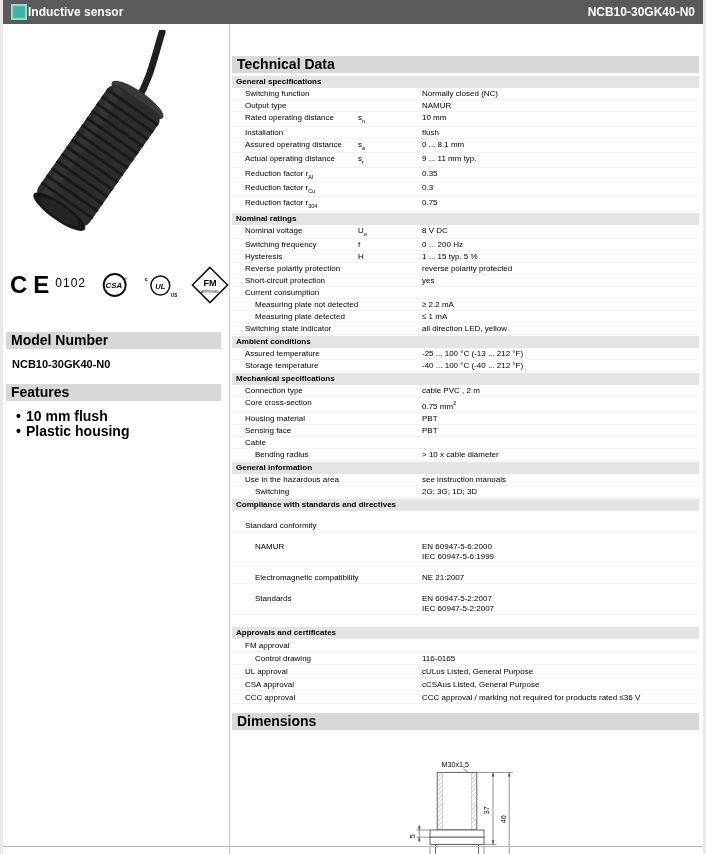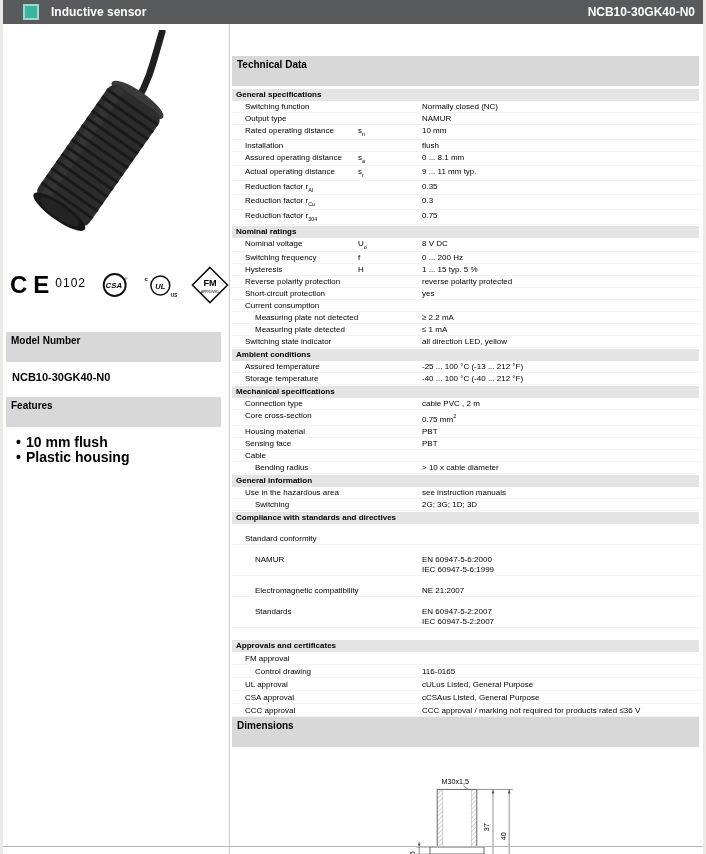--- a/index.html
+++ b/index.html
@@ -1,25 +1,25 @@
 <!DOCTYPE html>
 <html style="--brand-teal: #3cb3a0; --header-gray: #595a5c; --bar-gray: #d8d8d8; --subbar-gray: #e4e4e4;"><head>
 <meta charset="utf-8">
 <style>
   *{margin:0;padding:0;box-sizing:border-box}
   body{width:706px;background:#eceae7;font-family:"Liberation Sans","DejaVu Sans",sans-serif;color:#000}
   .page{width:700px;height:854px;margin:0 auto;background:#fff;position:relative;overflow:hidden}
-  .topbar{height:24px;background:var(--header-gray,#595a5c);display:flex;align-items:center;gap:12px;padding:0 8px 0 20px}
+  .topbar{height:24px;background:var(--header-gray,#595a5c);display:flex;align-items:center;gap:1px;padding:0 8px 0 8px}
   .brand-square{width:16px;height:16px;background:var(--brand-teal,#3cb3a0);box-shadow:inset 0 0 0 2px #9ad9cd;flex:0 0 auto}
   .topbar-title{color:#fff;font-weight:bold;font-size:12px}
   .topbar-part{color:#fff;font-weight:bold;font-size:12px;margin-left:auto}
   .content{display:flex;height:830px}
   .left-col{width:227px;flex:0 0 auto;border-right:1px solid #c9c9c9;padding-left:3px}
   .right-col{flex:1;padding:0 4px 0 2px}
-  .gray-bar{background:var(--bar-gray,#d8d8d8);font-weight:bold;font-size:10px;line-height:17px;height:30px;padding-left:5px}
+  .gray-bar{background:var(--bar-gray,#d8d8d8);font-weight:bold;font-size:14px;line-height:17px;height:17px;padding-left:5px}
   .left-col .gray-bar{margin-right:8px}
   .photo{height:228px;padding:6px 0 0 2px}
   .logos{display:flex;align-items:center;gap:13px;height:62px;padding-left:4px;margin-top:2px}
   .ce-block{display:flex;}
   .ce-text{font-size:24px;font-weight:bold;letter-spacing:6px;line-height:24px}
   .ce-num{font-size:12px;letter-spacing:1px;margin-top:3px}
   .model-bar{margin-top:16px}
   .model-number{font-size:11px;font-weight:bold;padding:9px 0 0 6px}
   .features-bar{margin-top:14px}
   .features-list{list-style:none;padding:8px 0 0 10px}
@@ -27,21 +27,21 @@
   .features-list li::before{content:"\2022";position:absolute;left:0}
   .td-bar{margin-top:32px}
   .tech-table{font-size:8px;line-height:10px;margin-top:3px}
   .t-sec-header{background:var(--subbar-gray,#e4e4e4);font-weight:bold;padding:1px 8px 1px 4px;margin-top:1px}
   .t-row{display:grid;grid-template-columns:126px 64px 1fr;min-height:10.6px;align-items:start;border-bottom:1px solid #f3f3f3;padding-top:1px}
   .t-label{padding-left:13px;white-space:nowrap}
   .t-label.ind{padding-left:23px}
   .sec-compliance .t-row{min-height:12px;padding-top:10px}
   .sec-approvals{margin-top:12px}
   .sec-approvals .t-row{min-height:12.8px;padding-top:2px}
-  .dim-bar{}
+  .dim-bar{margin-top:9px}
   .dim-drawing{display:flex;justify-content:center;margin-top:28px}
   svg{font-family:"Liberation Sans","DejaVu Sans",sans-serif}
   svg text{fill:#000}
   .dline{stroke:#555;stroke-width:0.7;fill:none}
   .darrow{fill:#555;stroke:none}
   .dtext{font-size:8px}
   .bottom-rule{position:absolute;left:0;right:0;bottom:7px;border-top:1px solid #b5b5b5}
   sub,sup{font-size:0.68em}
 </style>
 </head>

